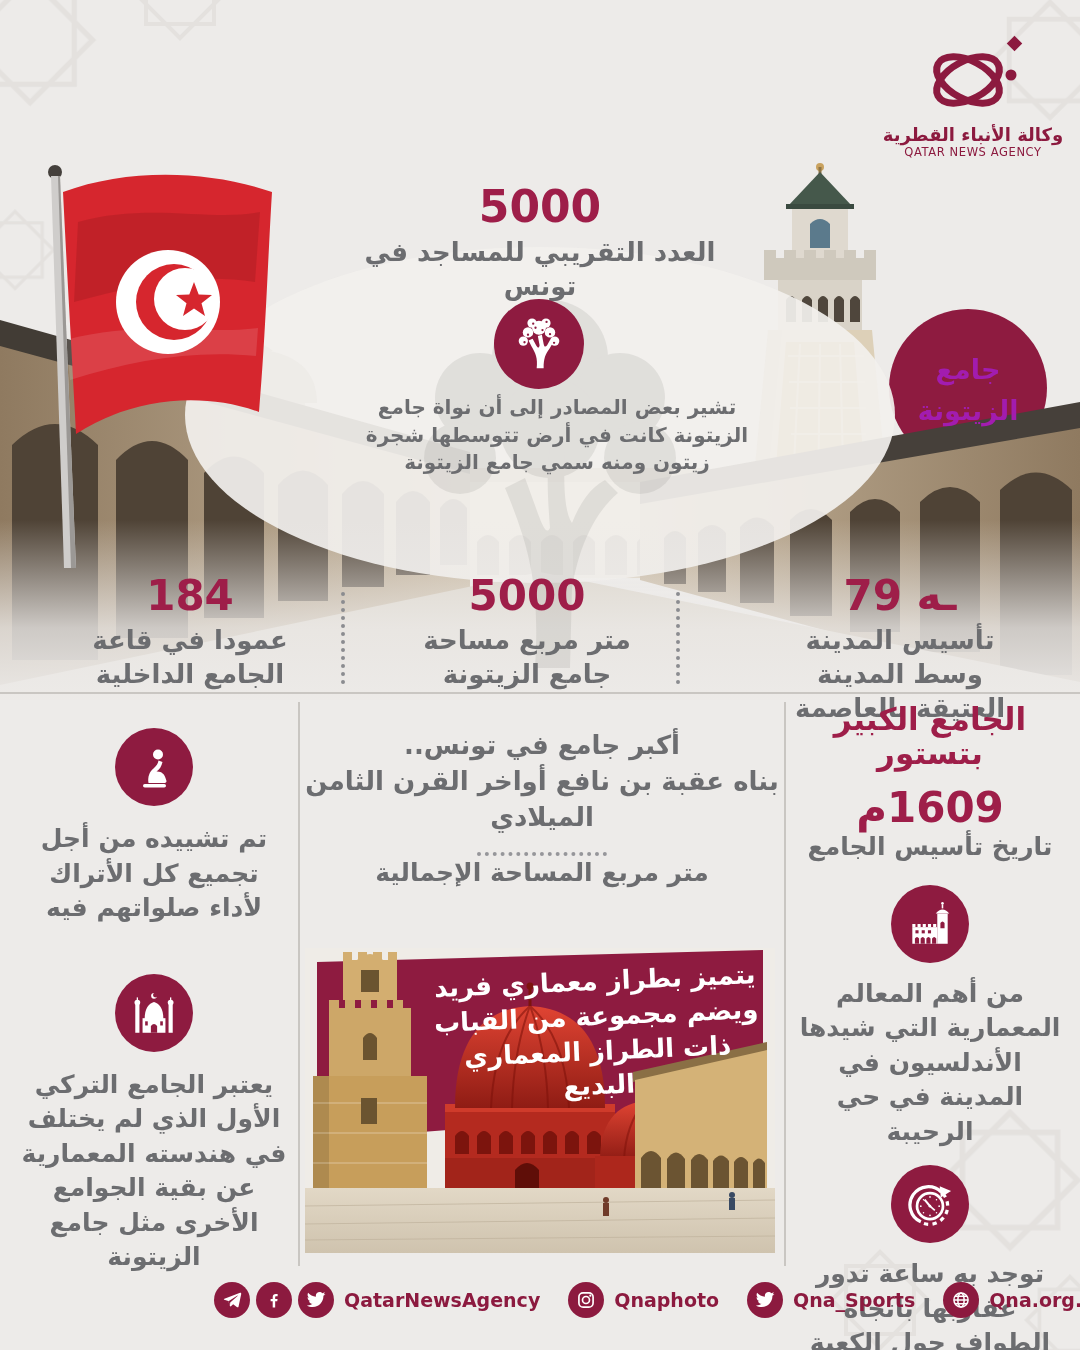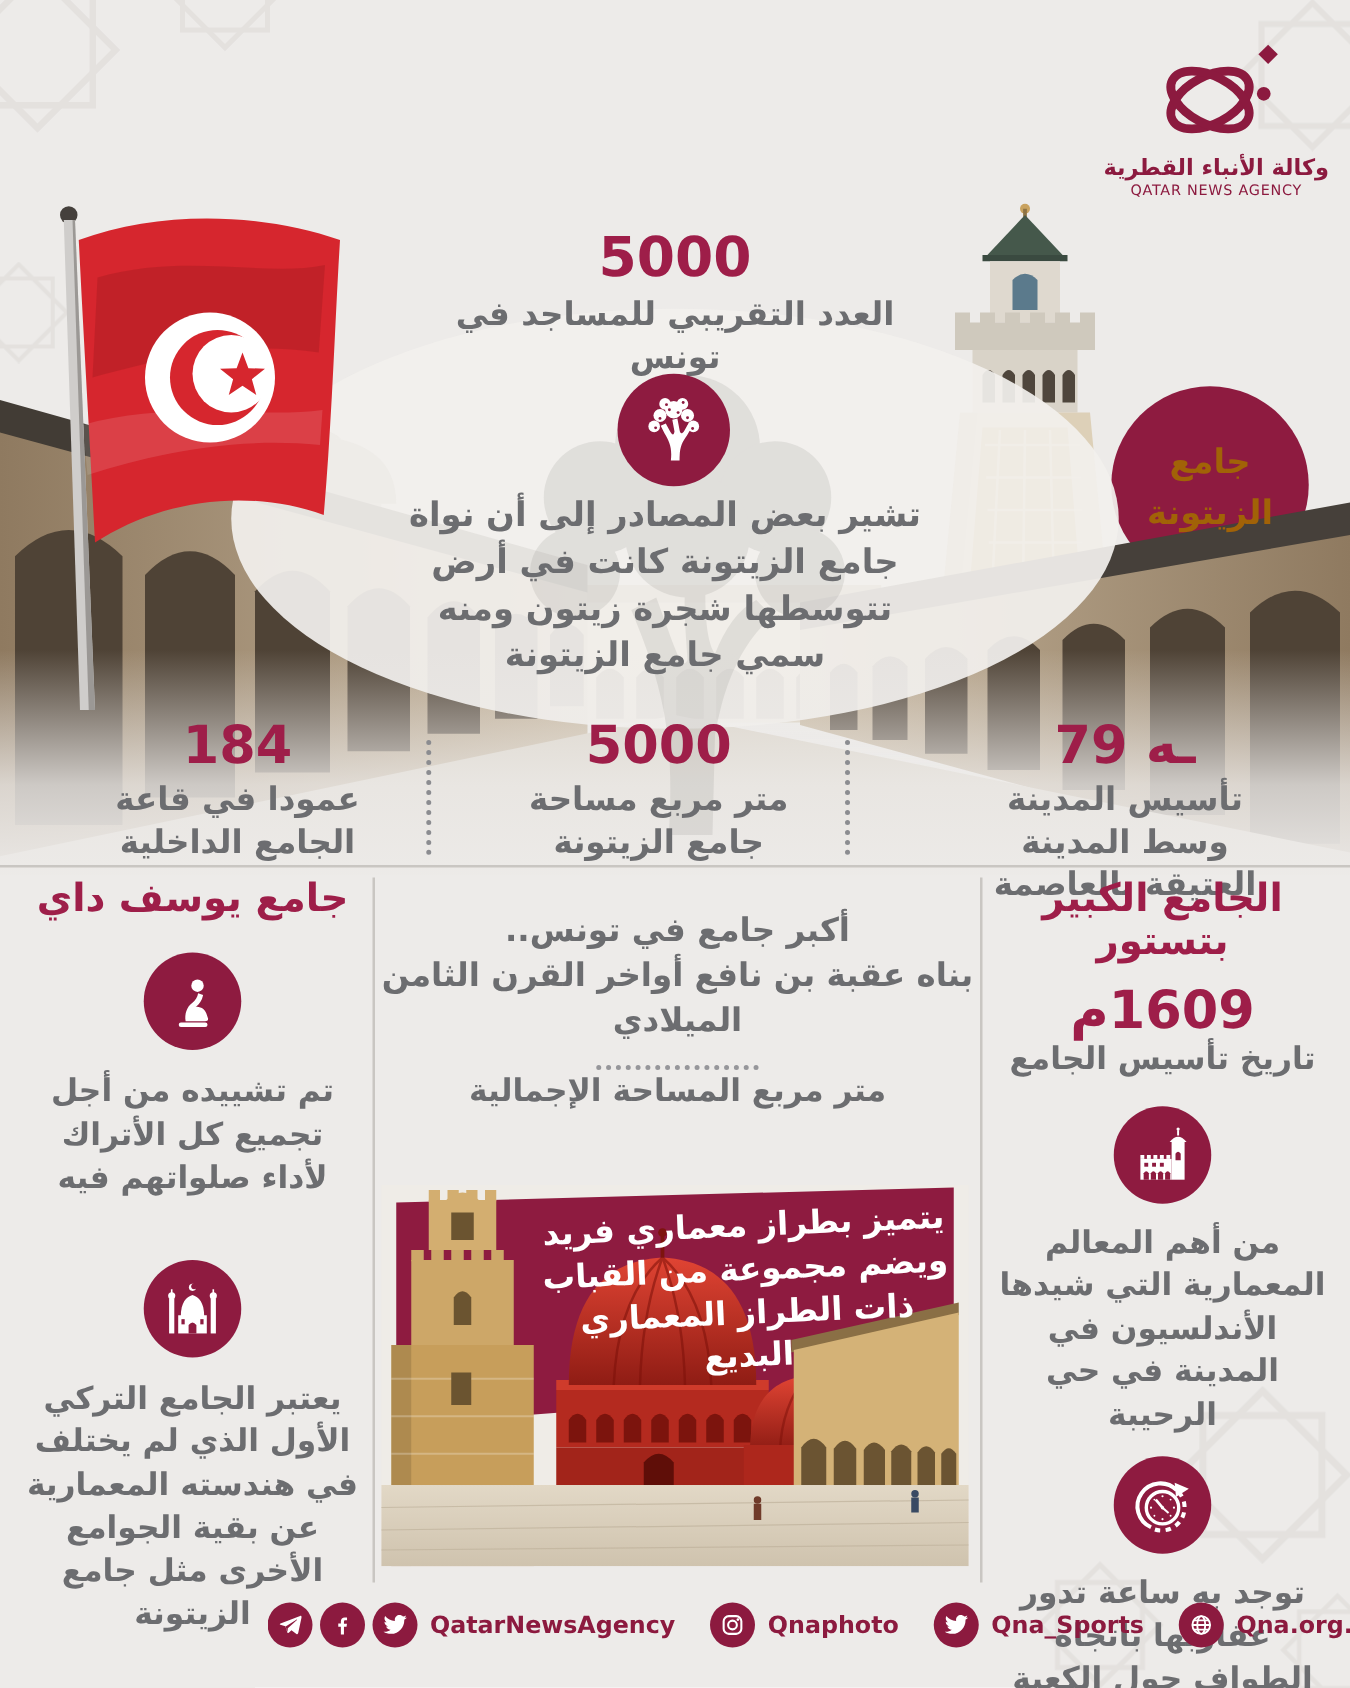--- a/index.html
+++ b/index.html
@@ -24,21 +24,21 @@
   .icon-circle.big{width:90px;height:90px}
   
   .gray-text{font-size:25px;font-weight:bold;color:#6c6d70;line-height:1.38}
   .col-title{font-size:31px;font-weight:bold;color:#9e1e49;margin:0;line-height:1.1}
   
   .vdots{width:0;border-left:4px dotted #8b8c90}
   .hline{height:0;border-top:2px solid #c9c6c2}
   .vline{width:0;border-left:2px solid #c9c6c2}
   .hdots{width:130px;border-top:4px dotted #96969a;margin:0 auto}
   
-  .badge-label{font-size:27px;font-weight:bold;color:#a16207;line-height:1.5}
+  .badge-label{font-size:27px;font-weight:bold;color:#a21caf;line-height:1.5}
   
   .photo-caption{font-size:26px;font-weight:bold;color:#ffffff;line-height:1.34;text-align:center;transform:rotate(-2.5deg)}
   
   .footer-row{display:flex;align-items:center;direction:ltr}
   .soc{width:36px;height:36px;border-radius:50%;background:#8c1a3f;display:flex;align-items:center;justify-content:center;margin-left:6px}
   .soc:first-child{margin-left:0}
   .handle{font-size:19px;font-weight:bold;color:#8c1a3f;margin:0 22px 0 10px;direction:ltr}
 </style>
 </head>
 <body>
@@ -247,21 +247,21 @@
           <circle cx="31" cy="34" r="2"></circle>
         <circle cx="69" cy="33" r="2"></circle>
           <circle cx="25" cy="47" r="2"></circle>
           <circle cx="76" cy="48" r="2"></circle>
         <circle cx="40" cy="15" r="2"></circle>
           <circle cx="63" cy="12" r="2"></circle>
       </g>
     </svg>
   </div>
 
-  <div class="abs ctr gray-text" style="left:322px;top:394px;width:420px;font-size:27px">تشير بعض المصادر إلى أن نواة جامع الزيتونة كانت في أرض تتوسطها شجرة زيتون ومنه سمي جامع الزيتونة</div>
+  <div class="abs ctr gray-text" style="left:347px;top:394px;width:420px;font-size:20px">تشير بعض المصادر إلى أن نواة جامع الزيتونة كانت في أرض تتوسطها شجرة زيتون ومنه سمي جامع الزيتونة</div>
 
   <div class="abs ctr badge-label" style="left:893px;top:350px;width:150px">جامع الزيتونة</div>
 
   <div class="abs ctr" style="left:70px;top:574px;width:240px">
     <div class="stat-value" style="font-size:42px">184</div>
     <div class="stat-label">عمودا في قاعة الجامع الداخلية</div>
   </div>
   <div class="abs vdots" style="left:341px;top:592px;height:92px"></div>
   <div class="abs ctr" style="left:407px;top:574px;width:240px">
     <div class="stat-value" style="font-size:42px">5000</div>
@@ -437,21 +437,20 @@
       <circle cx="301" cy="252" r="3" fill="#703b2a"></circle>
         <rect x="298" y="255" width="6" height="13" fill="#703b2a"></rect>
       <circle cx="427" cy="247" r="3" fill="#394a63"></circle>
         <rect x="424" y="250" width="6" height="12" fill="#394a63"></rect>
     </g>
   </svg>
 
   <div class="abs photo-caption" style="left:432px;top:964px;width:330px">يتميز بطراز معماري فريد ويضم مجموعة من القباب ذات الطراز المعماري البديع</div>
 
   <div class="abs ctr" style="left:18px;top:702px;width:272px">
-    <h3 class="col-title">جامع يوسف داي</h3>
     <div class="icon-circle" style="margin-top:26px">
       <svg width="50" height="50" viewBox="0 0 100 100">
         <g fill="#ffffff">
           <rect x="28" y="84" width="46" height="7" rx="3.5"></rect>
           <circle cx="58" cy="25" r="10"></circle>
           <path d="M39,82 C37,70 41,59 49,53 C55,48 58,43 59,37 L67,40 C65,49 61,55 55,59 C64,58 71,64 73,72 L75,78 C75,81 73,82 70,82 Z"></path>
         </g>
       </svg>
     </div>
     <div class="gray-text" style="margin-top:16px;width:250px;margin-left:auto;margin-right:auto">تم تشييده من أجل تجميع كل الأتراك لأداء صلواتهم فيه</div>

